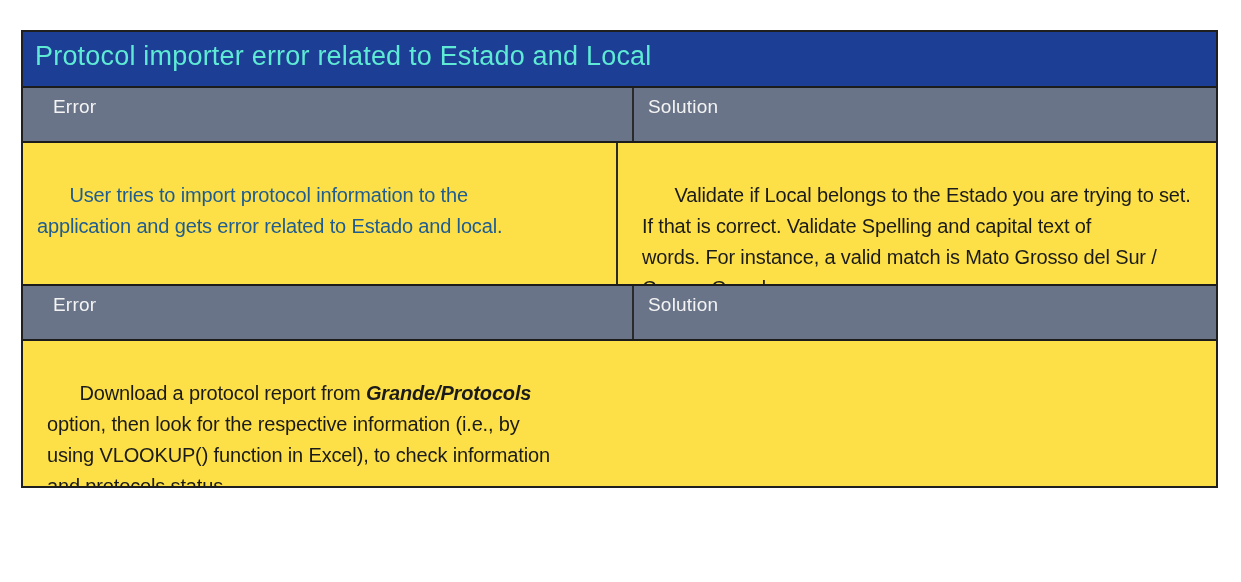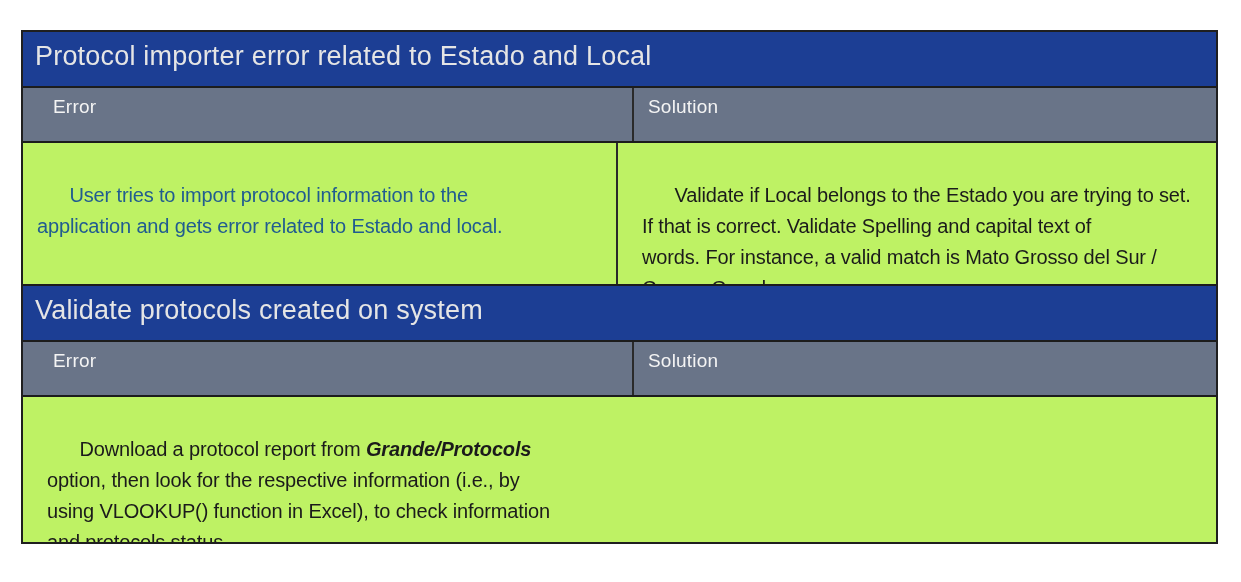--- a/index.html
+++ b/index.html
@@ -16,21 +16,21 @@
     border: 2px solid #1f1f1f;
     background: #ffffff;
   }
   .title-bar {
     height: 56px;
     background: #1c3e94;
     border-bottom: 2px solid #1c1c1c;
     display: flex;
     align-items: center;
     padding: 0 10px 5px 12px;
-    color: #e5e5e5;
+    color: #5eead4;
     font-size: 27px;
     letter-spacing: 0.2px;
     white-space: nowrap;
     overflow: hidden;
   }
   .title-bar.second { border-top: 0; }
   .header-row {
     height: 55px;
     background: #697488;
     border-bottom: 2px solid #1c1c1c;
@@ -43,21 +43,21 @@
     letter-spacing: 0.2px;
   }
   .header-cell.left {
     width: 595px;
     border-right: 2px solid #2a2a2a;
     margin-left: 16px;
   }
   .header-cell.right { flex: 1; }
   .content-row {
     display: flex;
-    background: #bef264;
+    background: #fde047;
   }
   .content-row.row-1 { height: 143px; border-bottom: 2px solid #1c1c1c; }
   .content-row.row-2 { height: 145px; }
   .content-cell {
     padding: 6px 2px 0 14px;
     font-size: 20px;
     line-height: 31px;
     letter-spacing: -0.15px;
     white-space: pre;
     overflow: hidden;
@@ -99,23 +99,20 @@
 application and gets error related to Estado and local.</span>
     </div>
     <div class="content-cell right">
       <span>Validate if Local belongs to the Estado you are trying to set.
 If that is correct. Validate Spelling and capital text of
 words. For instance, a valid match is Mato Grosso del Sur /
 Campo Grande</span>
     </div>
   </div>
 
-  <div class="title-bar second">
-    <span>Validate protocols created on system</span>
-  </div>
   <div class="header-row">
     <div class="header-cell left">
       <span>Error</span>
     </div>
     <div class="header-cell right">
       <span>Solution</span>
     </div>
   </div>
   <div class="content-row row-2">
     <div class="content-cell right">

